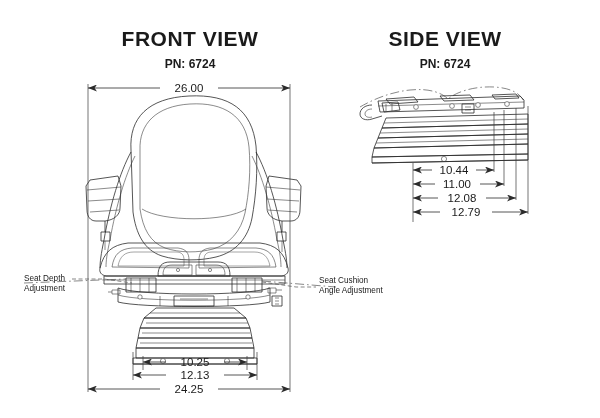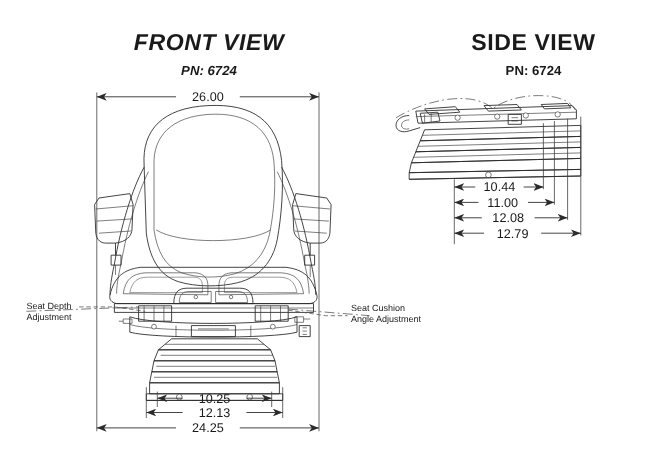--- a/index.html
+++ b/index.html
@@ -31,22 +31,22 @@
     letter-spacing: 0.5px;
     line-height: 26px;
     white-space: nowrap;
   }
   .title-pn {
     font-size: 12px;
     font-weight: bold;
     line-height: 24px;
     white-space: nowrap;
   }
-  #front-title { left: 80px; top: 26px; width: 220px; font-style: italic; }
-  #side-title  { left: 395px; top: 26px; width: 180px; }
+  #front-title { left: 80px; top: 26px; width: 220px; }
+  #side-title  { left: 355px; top: 26px; width: 180px; }
 
   svg.draw {
     position: absolute;
     left: 0;
     top: 0;
     width: 600px;
     height: 418px;
   }
   svg text {
     font-family: "Liberation Sans", sans-serif;

